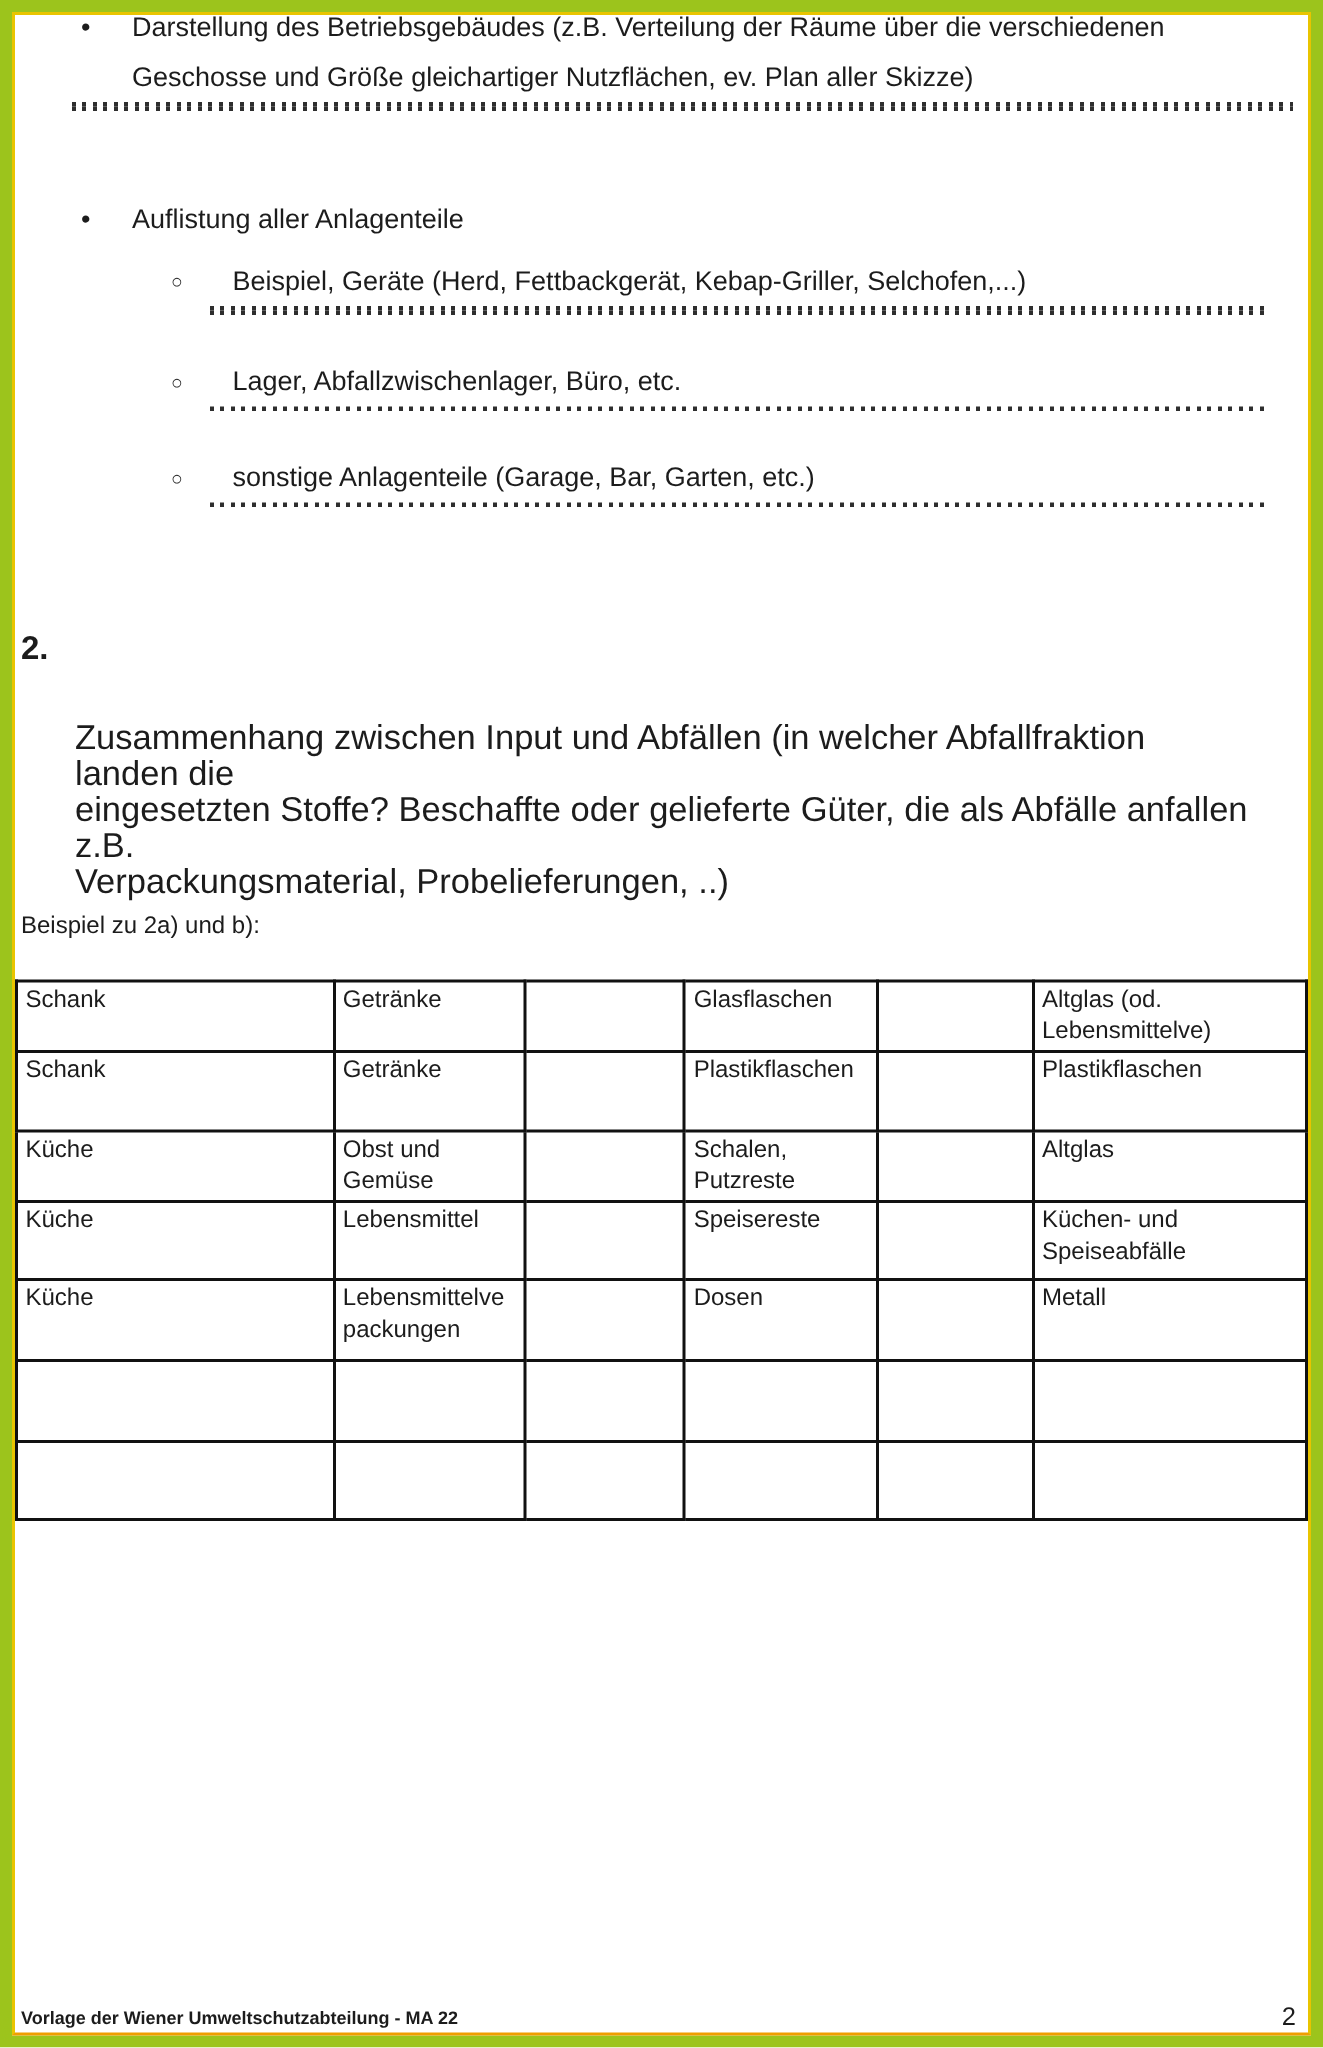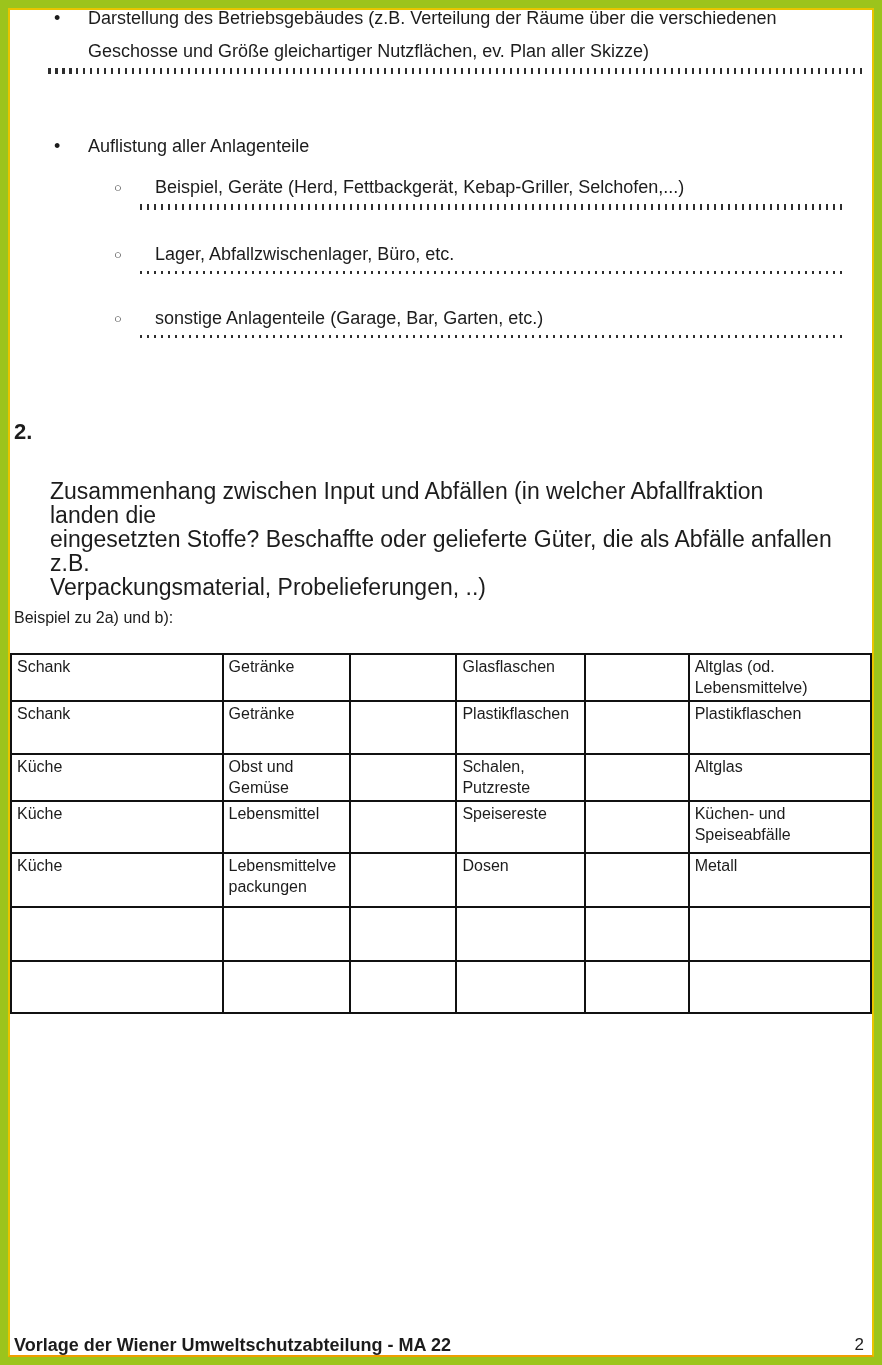--- a/index.html
+++ b/index.html
@@ -54,21 +54,21 @@
     padding:1px 4px 2px 5px;
     vertical-align:top;text-align:left;
     white-space:pre-line;overflow:hidden;
   }
   table.ex th{font-weight:bold;text-align:center;vertical-align:middle;padding:2px 2px;}
   
   .footer{
     position:absolute;left:4px;right:6px;bottom:0;
     display:flex;justify-content:space-between;align-items:flex-end;
   }
-  .footer .ftext{font-size:18px;font-weight:bold;line-height:20px;}
+  .footer .ftext{font-size:12px;font-weight:bold;line-height:20px;}
   .footer .fpage{font-size:17px;line-height:20px;margin-right:2px;}
 </style>
 </head>
 <body>
 
 <div class="page">
   <div class="inner">
 
     <div class="li1 mt-neg8">
       <span class="marker">•</span>

